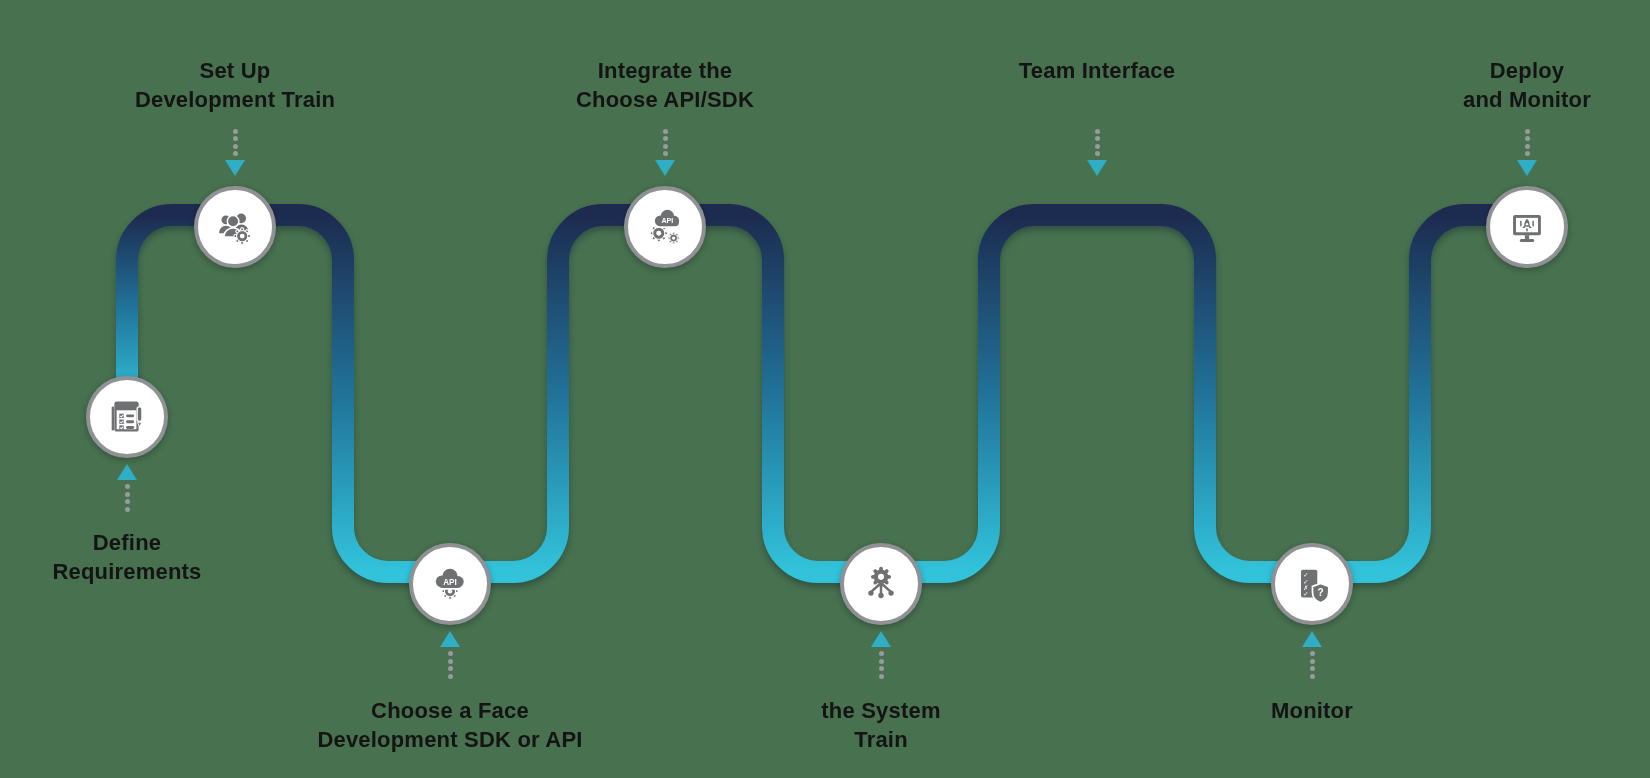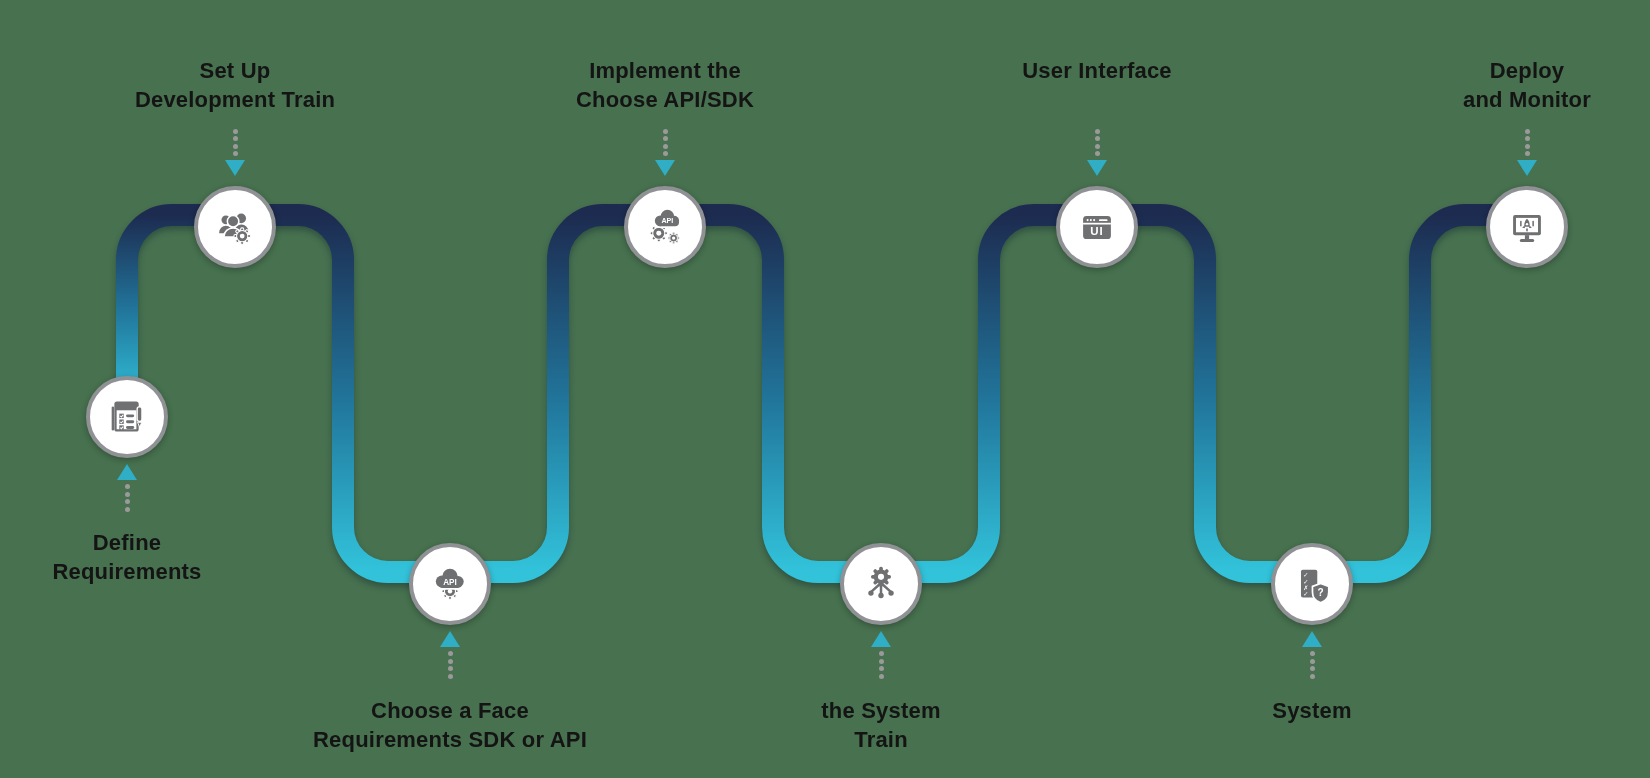--- a/index.html
+++ b/index.html
@@ -192,27 +192,27 @@
     </div>
     <div class="arrow">
       <div class="tri-up"></div>
       <div class="dot"></div>
         <div class="dot"></div>
       <div class="dot"></div>
         <div class="dot"></div>
     </div>
     <div class="label">
       <div>Choose a Face</div>
-      <div>Requirements SDK or API</div>
+      <div>Development SDK or API</div>
     </div>
   </div>
 
   <div class="step s4 row-top">
     <div class="label">
-      <div>Implement the</div>
+      <div>Integrate the</div>
       <div>Choose API/SDK</div>
     </div>
     <div class="arrow">
       <div class="dot"></div>
         <div class="dot"></div>
       <div class="dot"></div>
         <div class="dot"></div>
       <div class="tri-down"></div>
     </div>
     <div class="node-circle">
@@ -287,39 +287,28 @@
         <div class="dot"></div>
     </div>
     <div class="label">
       <div>the System</div>
       <div>Train</div>
     </div>
   </div>
 
   <div class="step s6 row-top">
     <div class="label">
-      <div>User Interface</div>
+      <div>Team Interface</div>
     </div>
     <div class="arrow">
       <div class="dot"></div>
         <div class="dot"></div>
       <div class="dot"></div>
         <div class="dot"></div>
       <div class="tri-down"></div>
-    </div>
-    <div class="node-circle">
-      <svg class="icon-svg" width="46" height="46" viewBox="0 0 48 48">
-        <rect x="9.5" y="12.5" width="29" height="24" rx="3.5" fill="#6F7072"></rect>
-        <circle cx="14.2" cy="16.8" r="1.1" fill="#fff"></circle>
-        <circle cx="17.6" cy="16.8" r="1.1" fill="#fff"></circle>
-        <circle cx="21" cy="16.8" r="1.1" fill="#fff"></circle>
-        <rect x="26" y="15.9" width="9" height="1.9" rx="0.95" fill="#fff"></rect>
-        <rect x="9.5" y="19.6" width="29" height="1.8" fill="#fff"></rect>
-        <text x="24" y="32.5" font-size="12" fill="#fff" text-anchor="middle" letter-spacing="1">UI</text>
-      </svg>
     </div>
   </div>
 
   <div class="step s7 row-bottom">
     <div class="node-circle">
       <svg class="icon-svg" width="46" height="46" viewBox="0 0 48 48">
         <rect x="12.5" y="9" width="17" height="29" rx="2" fill="#6F7072"></rect>
         <text class="mark" x="17.5" y="17" font-size="6.5" fill="#fff" text-anchor="middle">✓</text>
         <text class="mark" x="17.5" y="23.5" font-size="6.5" fill="#fff" text-anchor="middle">✓</text>
         <text class="mark" x="17.5" y="30" font-size="6.5" fill="#fff" text-anchor="middle">✗</text>
@@ -329,21 +318,21 @@
       </svg>
     </div>
     <div class="arrow">
       <div class="tri-up"></div>
       <div class="dot"></div>
         <div class="dot"></div>
       <div class="dot"></div>
         <div class="dot"></div>
     </div>
     <div class="label">
-      <div>System</div>
+      <div>Monitor</div>
       <div></div>
     </div>
   </div>
 
   <div class="step s8 row-top">
     <div class="label">
       <div>Deploy</div>
       <div>and Monitor</div>
     </div>
     <div class="arrow">

